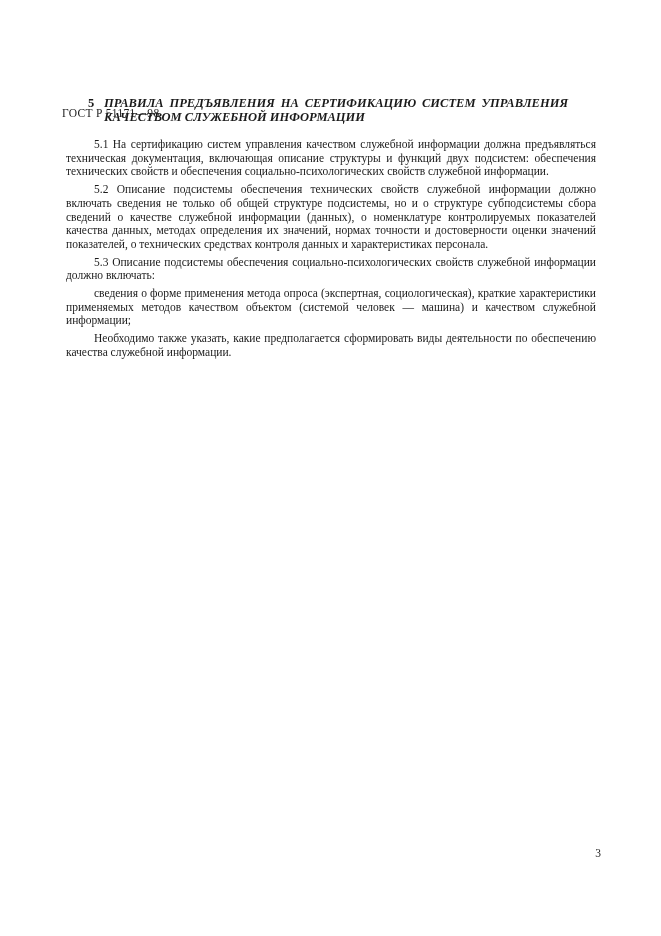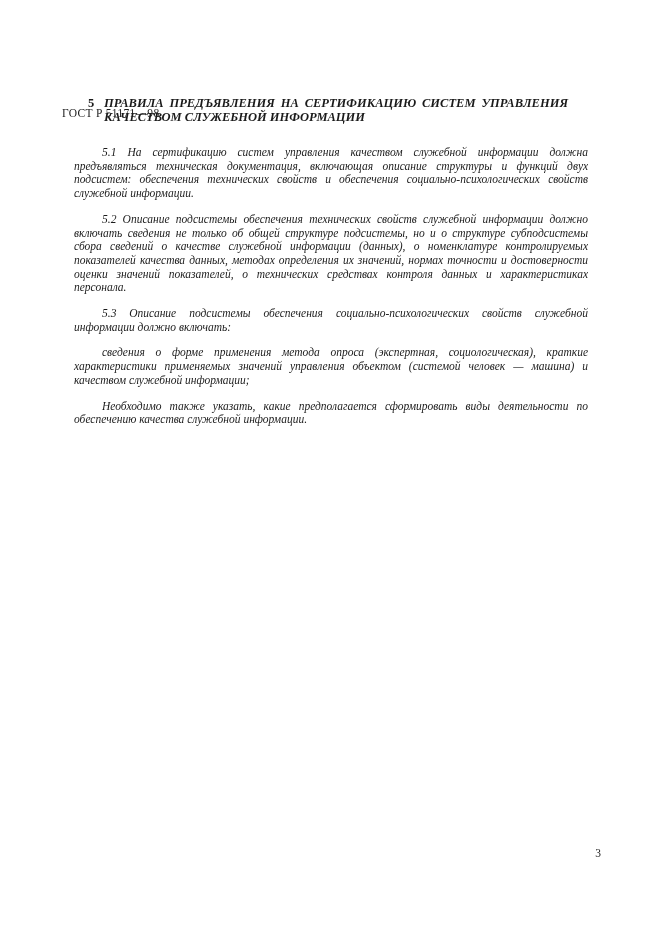--- a/index.html
+++ b/index.html
@@ -49,24 +49,23 @@
   }
   .doc-body {
     position: absolute;
     top: 134px;
     left: 62px;
     width: 538px;
     font-size: 11.5px;
     line-height: 13.7px;
   }
   .doc-body p {
-    margin: 12px;
+    margin: 4px;
     text-indent: 28px;
     text-align: justify;
-    font-style: italic;
   }
   .page-number {
     position: absolute;
     top: 847px;
     left: 62px;
     right: 60px;
     text-align: right;
     font-size: 11.5px;
   }
 </style>
@@ -79,19 +78,19 @@
 
   <div class="section-heading">
     <span class="section-number">5</span>
     <span class="section-title">ПРАВИЛА ПРЕДЪЯВЛЕНИЯ НА СЕРТИФИКАЦИЮ СИСТЕМ УПРАВЛЕНИЯ КАЧЕСТВОМ СЛУЖЕБНОЙ ИНФОРМАЦИИ</span>
   </div>
 
   <div class="doc-body">
     <p>5.1 На сертификацию систем управления качеством служебной информации должна предъявляться техническая документация, включающая описание структуры и функций двух подсистем: обеспечения технических свойств и обеспечения социально-психологических свойств служебной информации.</p>
     <p>5.2 Описание подсистемы обеспечения технических свойств служебной информации должно включать сведения не только об общей структуре подсистемы, но и о структуре субподсистемы сбора сведений о качестве служебной информации (данных), о номенклатуре контролируемых показателей качества данных, методах определения их значений, нормах точности и достоверности оценки значений показателей, о технических средствах контроля данных и характеристиках персонала.</p>
     <p>5.3 Описание подсистемы обеспечения социально-психологических свойств служебной информации должно включать:</p>
-    <p>сведения о форме применения метода опроса (экспертная, социологическая), краткие характеристики применяемых значений управления объектом (системой человек — машина) и качеством служебной информации;</p>
+    <p>сведения о форме применения метода опроса (экспертная, социологическая), краткие характеристики применяемых методов качеством объектом (системой человек — машина) и качеством служебной информации;</p>
     <p>Необходимо также указать, какие предполагается сформировать виды деятельности по обеспечению качества служебной информации.</p>
   </div>
 
   <div class="page-number">3</div>
 
 </div>
 
 </body></html>

